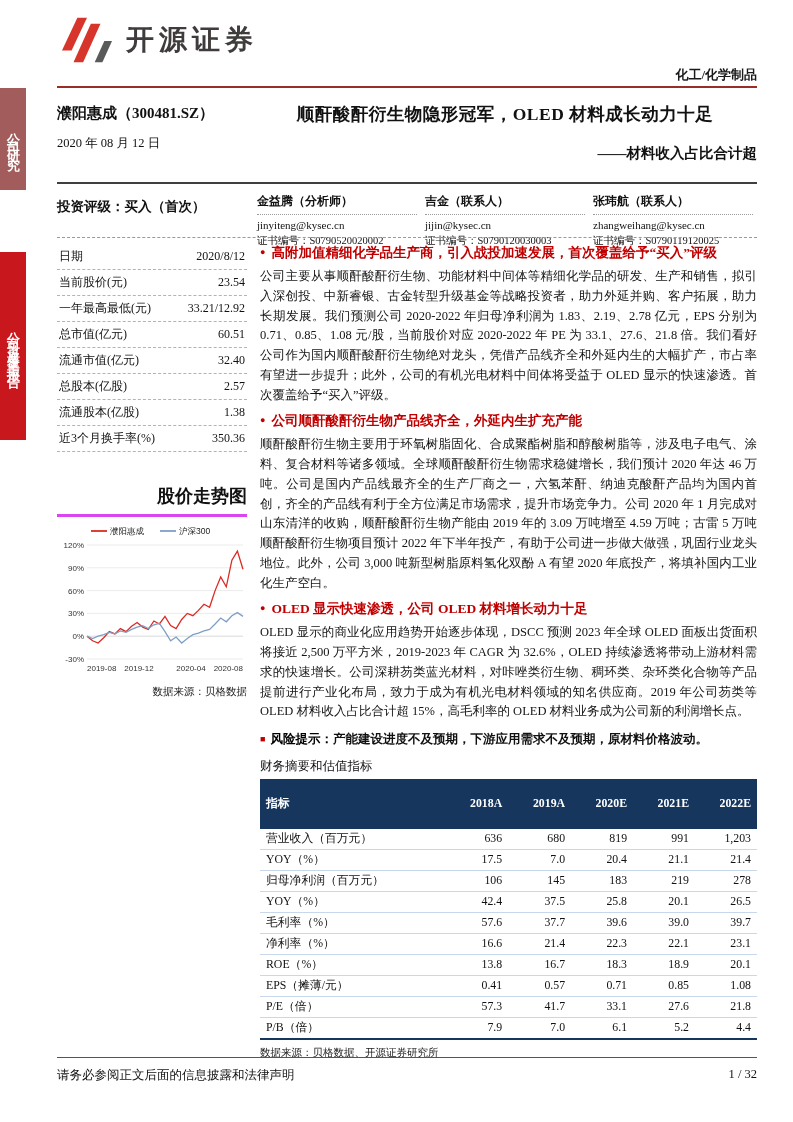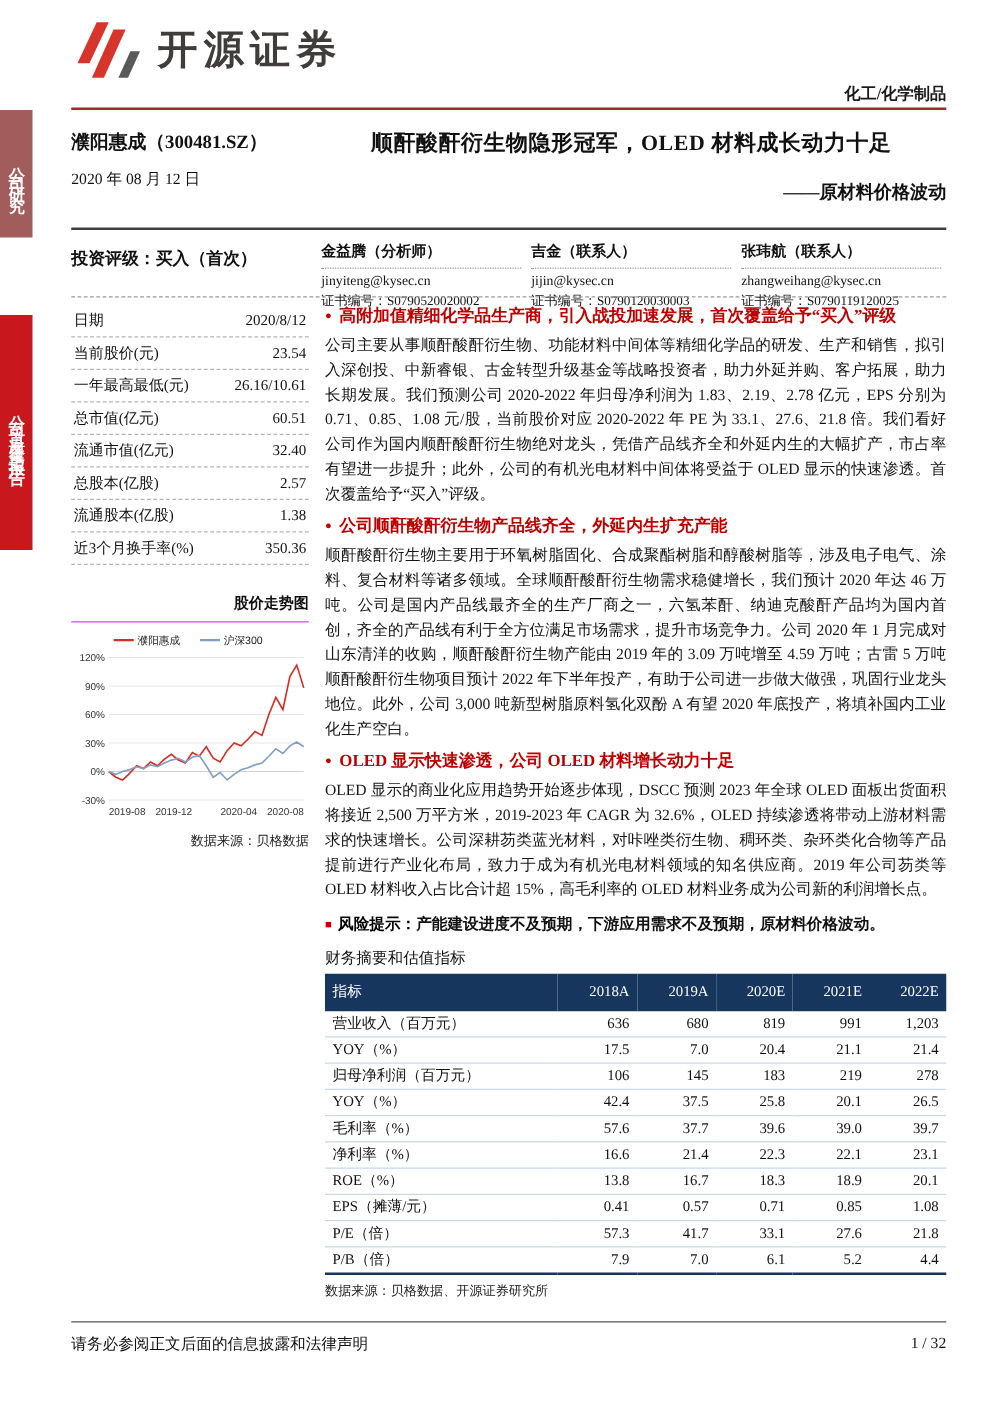--- a/index.html
+++ b/index.html
@@ -13,21 +13,21 @@
   .side-tab {
     position:absolute; left:0; width:26px; display:flex; align-items:center; justify-content:center;
     color:#fff; font-weight:bold; font-size:13px; writing-mode:vertical-rl; text-orientation:upright;
     font-family:"Liberation Sans","DejaVu Sans",sans-serif;
   }
   .side-tab.research { top:88px; height:102px; background:#a25c5c; letter-spacing:8px; }
   .side-tab.coverage { top:252px; height:188px; background:#c9171e; letter-spacing:6px; }
   
   .brand { position:absolute; top:14px; left:58px; display:flex; align-items:center; gap:10px; }
   .logo-mark { width:58px; height:52px; }
-  .brand-name { font-size:32px; font-weight:bold; color:#3f3c3b; letter-spacing:5px;
+  .brand-name { font-size:28px; font-weight:bold; color:#3f3c3b; letter-spacing:5px;
     font-family:"Liberation Sans","DejaVu Sans",sans-serif; }
   .industry { position:absolute; top:66px; right:36px; font-size:13px; font-weight:bold; color:#1a1a1a; }
   .rule-top { position:absolute; top:86px; left:57px; width:700px; height:2px; background:#9a2d27; }
   
   .title-area { position:absolute; top:96px; left:57px; width:700px; display:flex; }
   .title-left { width:196px; padding-top:8px; }
   .company { font-size:15px; font-weight:bold; }
   .report-date { font-size:12.5px; margin-top:12px; }
   .title-right { flex:1; padding-top:6px; }
   .main-title { font-size:17.5px; font-weight:bold; text-align:center; letter-spacing:0.5px; }
@@ -41,39 +41,39 @@
   .a-name { font-size:12px; font-weight:bold; padding:3px 0 4px; border-bottom:1px dotted #9a9a9a; }
   .a-mail { font-size:11px; margin-top:4px; color:#111; }
   .a-cert { font-size:10.5px; margin-top:3px; color:#111; }
   .rule-dashed { position:absolute; top:237px; left:57px; width:700px; border-top:1px dashed #999; }
   
   .left-col { position:absolute; top:244px; left:57px; width:190px;text-align:right; }
   .info-row { display:flex; justify-content:space-between; align-items:center;
     font-size:12px; padding:4px 2px; border-bottom:1px dashed #b3b3b3; }
   .info-label { color:#111; }
   .info-value { color:#111; }
-  .chart-title { font-size:12px; font-weight:bold; margin-top:22px; padding-bottom:6px;
-    border-bottom:1px solid #d946ef; }
+  .chart-title { font-size:18px; font-weight:bold; margin-top:32px; padding-bottom:6px;
+    border-bottom:3px solid #d946ef; }
   #price-chart { margin-top:6px; display:block; }
   #price-chart text { font-family:"Liberation Sans","DejaVu Sans",sans-serif; }
   .chart-source { font-size:10.5px; margin-top:10px; color:#222; }
   
   .main-col { position:absolute; top:244px; left:260px; width:497px; }
   .section { margin-bottom:7px; }
   .sec-head { color:#c00000; font-weight:bold; font-size:13.5px; display:flex; gap:6px;
     align-items:baseline; margin-bottom:5px; }
   .sec-head .dot { font-size:9px; position:relative; top:-2px; }
   .sec-body { font-size:12.5px; line-height:1.58; text-align:justify; color:#141414; }
   .risk { font-size:12.5px; font-weight:bold; margin:8px 0 9px; line-height:1.5; }
   .risk-bullet { color:#c00000; font-size:9px; margin-right:5px; position:relative; top:-1px; }
   .risk-label { color:#000000; }
   .risk-text { color:#111; }
   .fin-title { font-weight:normal; font-size:12.5px; margin:2px 0 4px; color:#111; }
   table.fin { width:100%; border-collapse:collapse; font-size:11.8px; }
-  .fin thead th { background:#17365d; color:#fff; font-weight:normal; padding:7px 6px; text-align:right; }
+  .fin thead th { background:#17365d; color:#fff; font-weight:bold; padding:17px 6px; text-align:right; }
   .fin thead th:first-child { text-align:left; }
   .fin td { padding:2px 6px; border-bottom:1px solid #c9d7ea; text-align:right; color:#111; }
   .fin td:first-child { text-align:left; }
   .fin tbody tr:last-child td { border-bottom:2px solid #17365d; }
   .fin-source { font-size:10.5px; margin-top:6px; color:#222; }
   
   .footer { position:absolute; top:1057px; left:57px; width:700px; border-top:1px solid #555;
     padding-top:9px; display:flex; justify-content:space-between; font-size:12.5px; color:#111; }
 </style>
 </head>
@@ -95,21 +95,21 @@
   <div class="industry">化工/化学制品</div>
   <div class="rule-top"></div>
 
   <div class="title-area">
     <div class="title-left">
       <div class="company">濮阳惠成（300481.SZ）</div>
       <div class="report-date">2020 年 08 月 12 日</div>
     </div>
     <div class="title-right">
       <div class="main-title">顺酐酸酐衍生物隐形冠军，OLED 材料成长动力十足</div>
-      <div class="sub-title">——原材料价格波动</div>
+      <div class="sub-title">——材料收入占比合计超</div>
     </div>
   </div>
   <div class="rule-mid"></div>
 
   <div class="meta-row">
     <div class="rating">投资评级：买入（首次）</div>
     <div class="analysts" id="analysts-row">
         <div class="analyst">
           <div class="a-name">金益腾（分析师）</div>
           <div class="a-mail">jinyiteng@kysec.cn</div>
@@ -134,21 +134,21 @@
         <div class="info-row">
           <span class="info-label">日期</span>
           <span class="info-value">2020/8/12</span>
         </div>
         <div class="info-row">
           <span class="info-label">当前股价(元)</span>
           <span class="info-value">23.54</span>
         </div>
         <div class="info-row">
           <span class="info-label">一年最高最低(元)</span>
-          <span class="info-value">26.16/10.61</span>
+          <span class="info-value">33.21/12.92</span>
         </div>
         <div class="info-row">
           <span class="info-label">总市值(亿元)</span>
           <span class="info-value">60.51</span>
         </div>
         <div class="info-row">
           <span class="info-label">流通市值(亿元)</span>
           <span class="info-value">32.40</span>
         </div>
         <div class="info-row">

